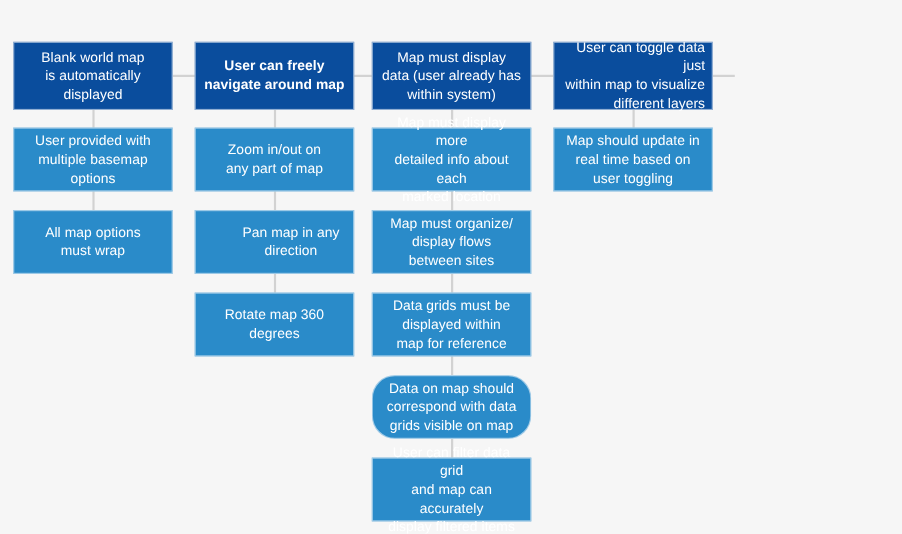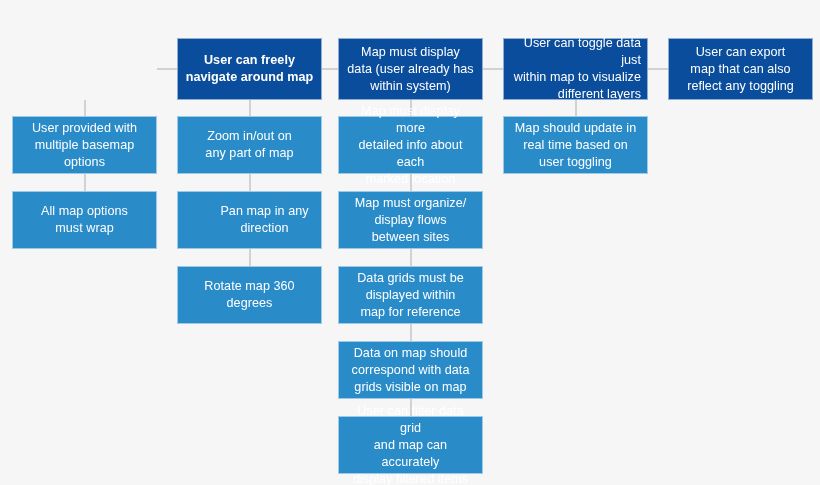--- a/index.html
+++ b/index.html
@@ -69,20 +69,25 @@
     <div class="connector v" style="left: 409.5px; top: 100px; height: 16px; background: rgb(210, 210, 210);"></div>
     <div class="connector v" style="left: 409.5px; top: 174px; height: 17px; background: rgb(210, 210, 210);"></div>
     <div class="connector v" style="left: 409.5px; top: 249px; height: 17px; background: rgb(210, 210, 210);"></div>
     <div class="connector v" style="left: 409.5px; top: 324px; height: 17px; background: rgb(210, 210, 210);"></div>
     <div class="connector v" style="left: 409.5px; top: 399px; height: 17px; background: rgb(210, 210, 210);"></div>
     <div class="connector v" style="left: 574.5px; top: 100px; height: 16px; background: rgb(210, 210, 210);"></div>
     <div class="connector h" style="left: 157px; top: 68px; width: 20px; background: rgb(210, 210, 210);"></div>
     <div class="connector h" style="left: 322px; top: 68px; width: 16px; background: rgb(210, 210, 210);"></div>
     <div class="connector h" style="left: 483px; top: 68px; width: 20px; background: rgb(210, 210, 210);"></div>
     <div class="connector h" style="left: 648px; top: 68px; width: 20px; background: rgb(210, 210, 210);"></div>
+    <div class="node dark" style="left: 12px; top: 38px; width: 145px; height: 62px; background: rgb(10, 77, 157); color: rgb(255, 255, 255);">
+      <span class="node-text">Blank world map
+is automatically
+displayed</span>
+    </div>
     <div class="node light" style="left: 12px; top: 116px; width: 145px; height: 58px; background: rgb(42, 139, 201); color: rgb(255, 255, 255);">
       <span class="node-text">User provided with
 multiple basemap
 options</span>
     </div>
     <div class="node light" style="left: 12px; top: 191px; width: 145px; height: 58px; background: rgb(42, 139, 201); color: rgb(255, 255, 255);">
       <span class="node-text">All map options
 must wrap</span>
     </div>
     <div class="node dark" style="left: 177px; top: 38px; width: 145px; height: 62px; background: rgb(10, 77, 157); color: rgb(255, 255, 255); font-weight: bold;">
@@ -114,38 +119,33 @@
     <div class="node light" style="left: 338px; top: 191px; width: 145px; height: 58px; background: rgb(42, 139, 201); color: rgb(255, 255, 255);">
       <span class="node-text">Map must organize/
 display flows
 between sites</span>
     </div>
     <div class="node light" style="left: 338px; top: 266px; width: 145px; height: 58px; background: rgb(42, 139, 201); color: rgb(255, 255, 255);">
       <span class="node-text">Data grids must be
 displayed within
 map for reference</span>
     </div>
-    <div class="node light" style="left: 338px; top: 341px; width: 145px; height: 58px; background: rgb(42, 139, 201); color: rgb(255, 255, 255);">
+    <div class="node light" style="left: 338px; top: 341px; width: 145px; height: 58px; background: rgb(42, 139, 201); color: rgb(255, 255, 255); border-radius: 21px;">
       <span class="node-text">Data on map should
 correspond with data
 grids visible on map</span>
     </div>
     <div class="node light" style="left: 338px; top: 416px; width: 145px; height: 58px; background: rgb(42, 139, 201); color: rgb(255, 255, 255);">
       <span class="node-text">User can filter data grid
 and map can accurately
 display filtered items</span>
     </div>
     <div class="node dark" style="left: 503px; top: 38px; width: 145px; height: 62px; background: rgb(10, 77, 157); color: rgb(255, 255, 255); text-align: right;">
       <span class="node-text">User can toggle data just
 within map to visualize
 different layers</span>
     </div>
     <div class="node light" style="left: 503px; top: 116px; width: 145px; height: 58px; background: rgb(42, 139, 201); color: rgb(255, 255, 255);">
       <span class="node-text">Map should update in
 real time based on
 user toggling</span>
     </div>
-    <div class="node dark" style="left: 668px; top: 38px; width: 145px; height: 62px; background: rgb(10, 77, 157); color: rgb(255, 255, 255);">
-      <span class="node-text">User can export
-map that can also
-reflect any toggling</span>
-    </div>
   </div>
 
 </body></html>

